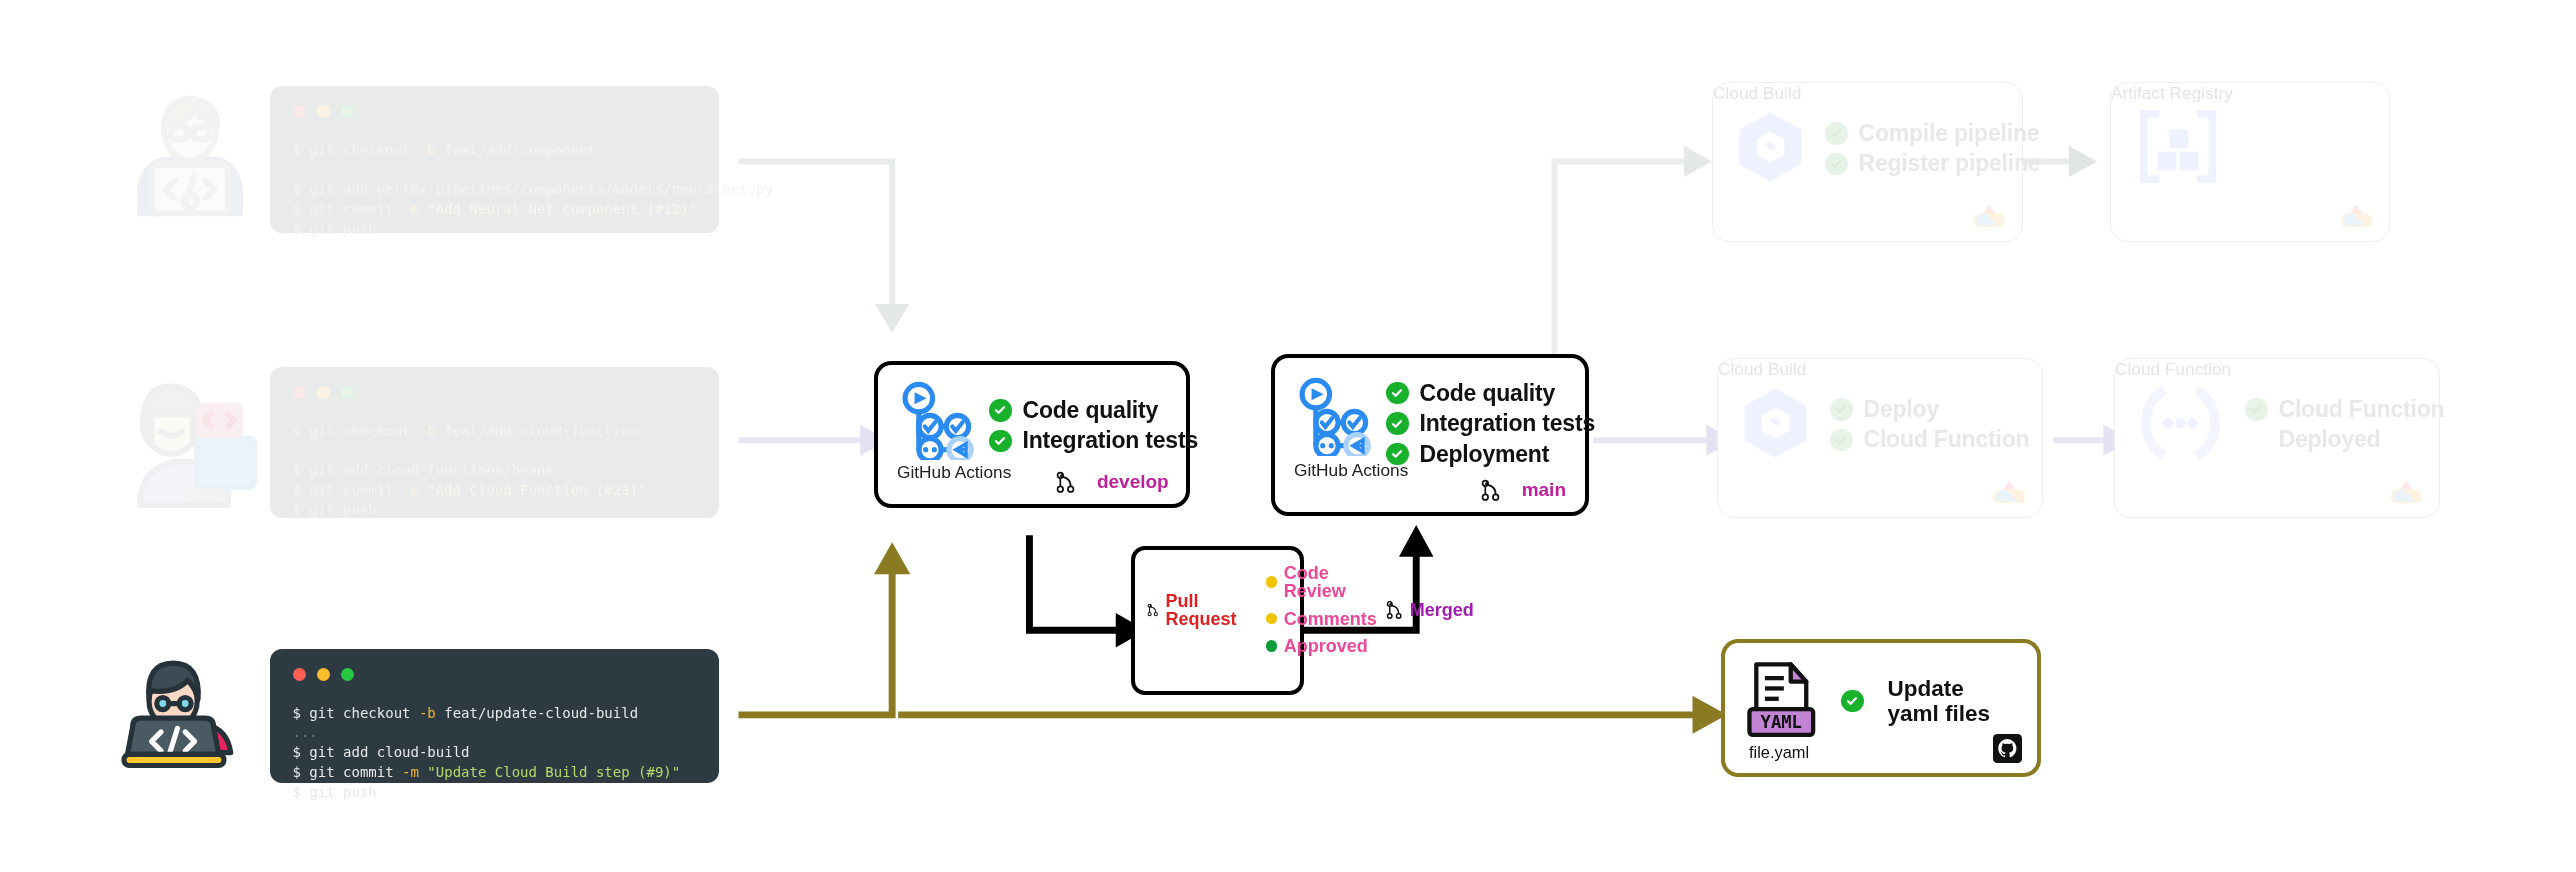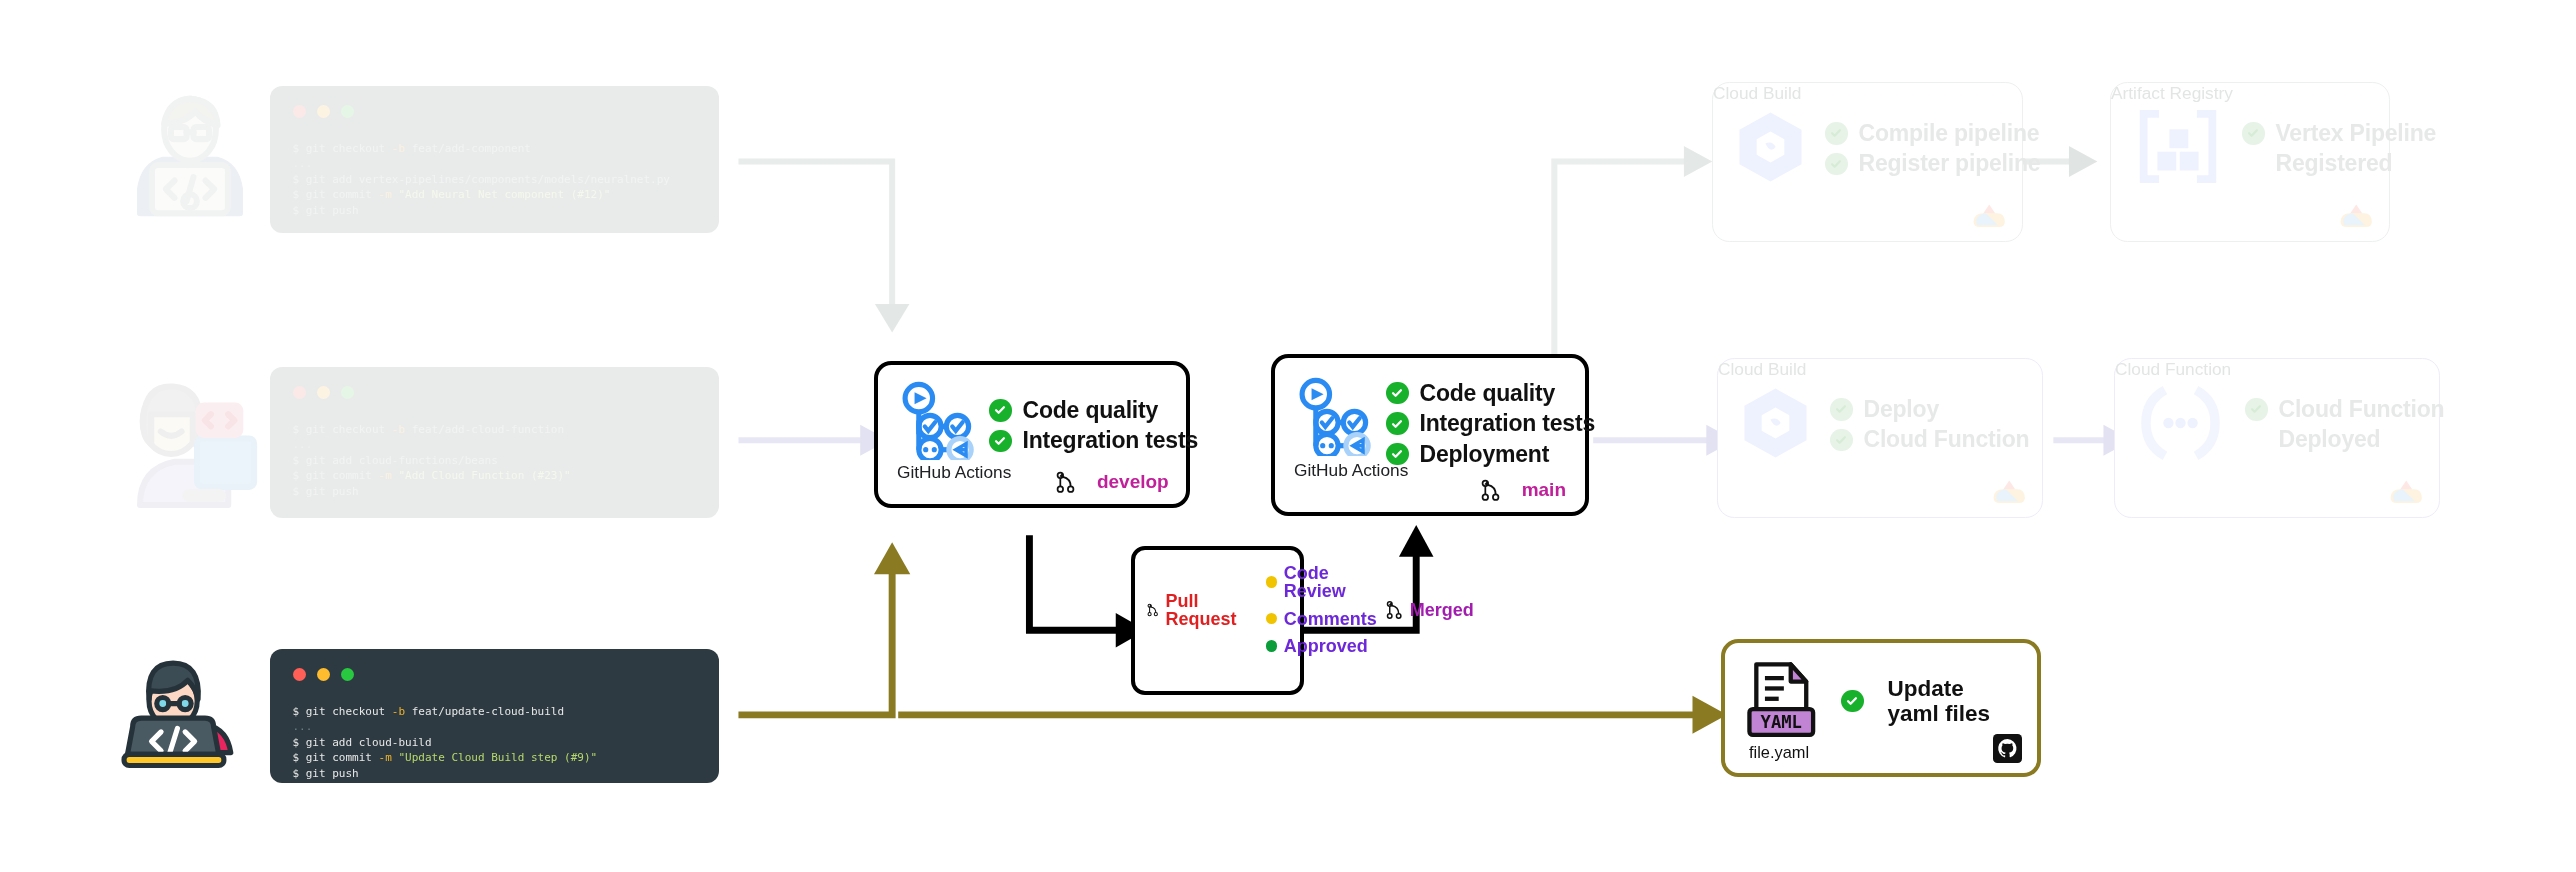--- a/index.html
+++ b/index.html
@@ -13,21 +13,21 @@
   .term.active{background:#2d3a41;}
   .term.faded{background:#e9ebeb;}
   .dots{display:flex;gap:11.2px;margin-bottom:22.5px;}
   .dot{width:13px;height:13px;border-radius:50%;}
   .term.active .d1{background:#ff5f57;}
   .term.active .d2{background:#febc2e;}
   .term.active .d3{background:#28c840;}
   .term.faded .d1{background:#fbe9e8;}
   .term.faded .d2{background:#fdf3e2;}
   .term.faded .d3{background:#e5f6e6;}
-  .tline{font-family:"DejaVu Sans Mono","Liberation Mono",monospace;font-size:11px;line-height:1.42;white-space:pre;}
+  .tline{font-family:"DejaVu Sans Mono","Liberation Mono",monospace;font-size:14px;line-height:1.42;white-space:pre;}
   .term.active .tline{color:#e8e8e8;}
   .term.active .flag{color:#f0b429;}
   .term.active .str{color:#b8d96a;}
   .term.active .dim{color:#6d7d85;}
   .term.faded .tline{color:#f2f3f3;}
   .term.faded .flag{color:#fbf1e0;}
   .term.faded .str{color:#f5f8ec;}
   .term.faded .dim{color:#eff0f0;}
 
   
@@ -52,21 +52,21 @@
   .branch{position:absolute;display:flex;align-items:center;gap:22px;}
   .branch-name{font-size:19px;font-weight:bold;color:#c0209a;}
   .gcloud{position:absolute;}
   .gh-mark{position:absolute;}
 
   
   .pr-card{position:absolute;box-sizing:border-box;background:#fff;border-radius:14px;border:4.3px solid #000;}
   .pr-row{display:flex;align-items:center;gap:7px;font-size:18px;font-weight:bold;line-height:1;}
   .pr-title{color:#e02020;}
   .pr-merged{color:#a21caf;}
-  .pr-item{color:#6d28d9;}
+  .pr-item{color:#ec4899;}
   .bullet{width:11.2px;height:11.2px;border-radius:50%;flex:0 0 auto;}
 
   .yaml-caption{position:absolute;font-size:16.4px;color:#111;}
 </style>
 </head>
 <body>
 
 <div id="stage">
 
   <svg class="abs" style="left:0;top:0;width:2576px;height:872px;" viewBox="0 0 2983 1010" width="2576" height="872">
@@ -225,34 +225,20 @@
   <div class="card ghost" style="left:2110px;top:82px;width:280px;height:160px;">
     <div class="card-body">
       <svg class="svc-icon" style="left:24px;top:24px;width:86px;height:79px;" viewBox="0 0 100 92" width="86" height="79">
         <path d="M28 8 L10 8 L10 84 L28 84" stroke="#eef2fe" stroke-width="9" fill="none"></path>
         <path d="M72 8 L90 8 L90 84 L72 84" stroke="#eef2fe" stroke-width="9" fill="none"></path>
         <rect x="40" y="26" width="22" height="22" fill="#eef2fe"></rect>
         <rect x="26" y="52" width="22" height="22" fill="#eef2fe"></rect>
         <rect x="52" y="52" width="22" height="22" fill="#eef2fe"></rect>
       </svg>
       <div class="svc-label f">Artifact Registry</div>
-      <div class="checklist" style="left:131px;top:31px;width:186px;height:69px;">
-          <div class="chk-row">
-            <span class="chk f">
-              <svg width="14" height="14" viewBox="0 0 16 16">
-                <path d="M3.5 8.3 L6.4 11.2 L12.5 4.8" stroke="#d6ecd6" stroke-width="2.6" fill="none" stroke-linecap="round" stroke-linejoin="round"></path>
-              </svg>
-            </span>
-            <span class="chk-txt f">Vertex Pipeline</span>
-          </div>
-          <div class="chk-row">
-            <span style="width:22.5px;flex:0 0 auto;"></span>
-            <span class="chk-txt f">Registered</span>
-          </div>
-        </div>
       <svg class="gcloud" style="right:17.3px;bottom:14px;width:35px;height:26px;" viewBox="0 0 40 30" width="35" height="26">
         <path d="M22 4 L30 16 L14 16 Z" fill="#fde8e6"></path>
         <path d="M4 24 q0 -10 11 -10 l16 0 q9 0 9 10 q0 6 -7 6 l-22 0 q-7 0 -7 -6z" fill="#fdf3e0"></path>
         <path d="M8 28 q-4 -12 10 -14 l14 14 z" fill="#e8f3fb"></path>
       </svg>
     </div>
   </div>
 
   <div class="card ghost-v" style="left:1717px;top:358px;width:326px;height:160px;">
     <div class="card-body">

